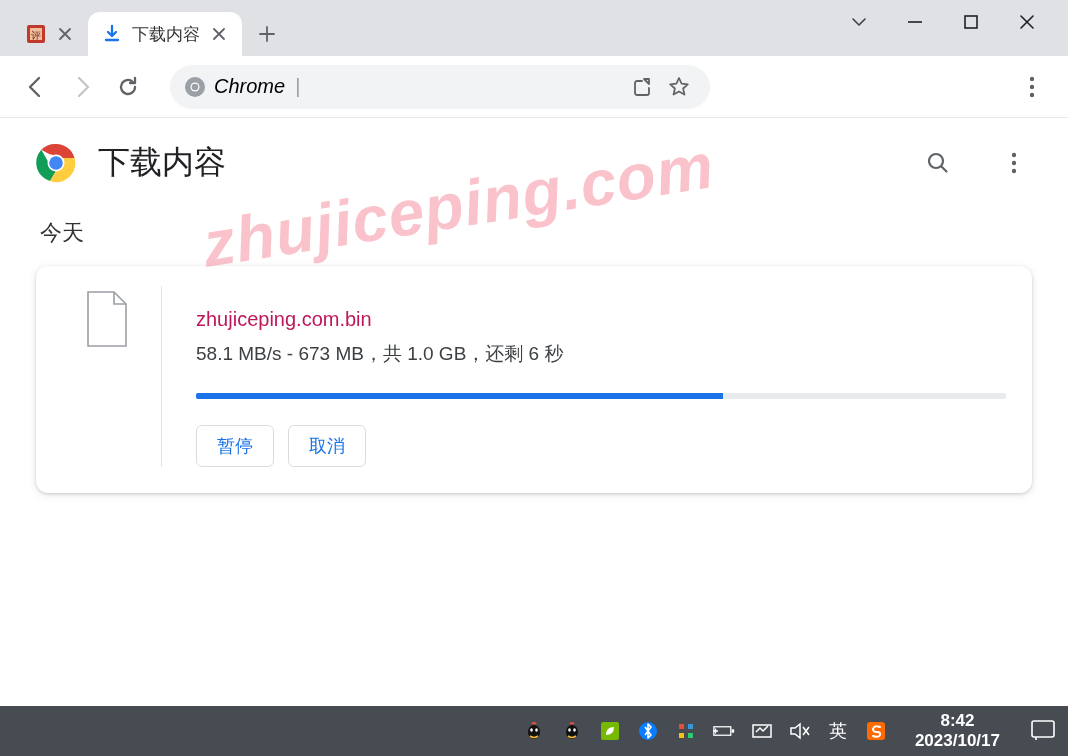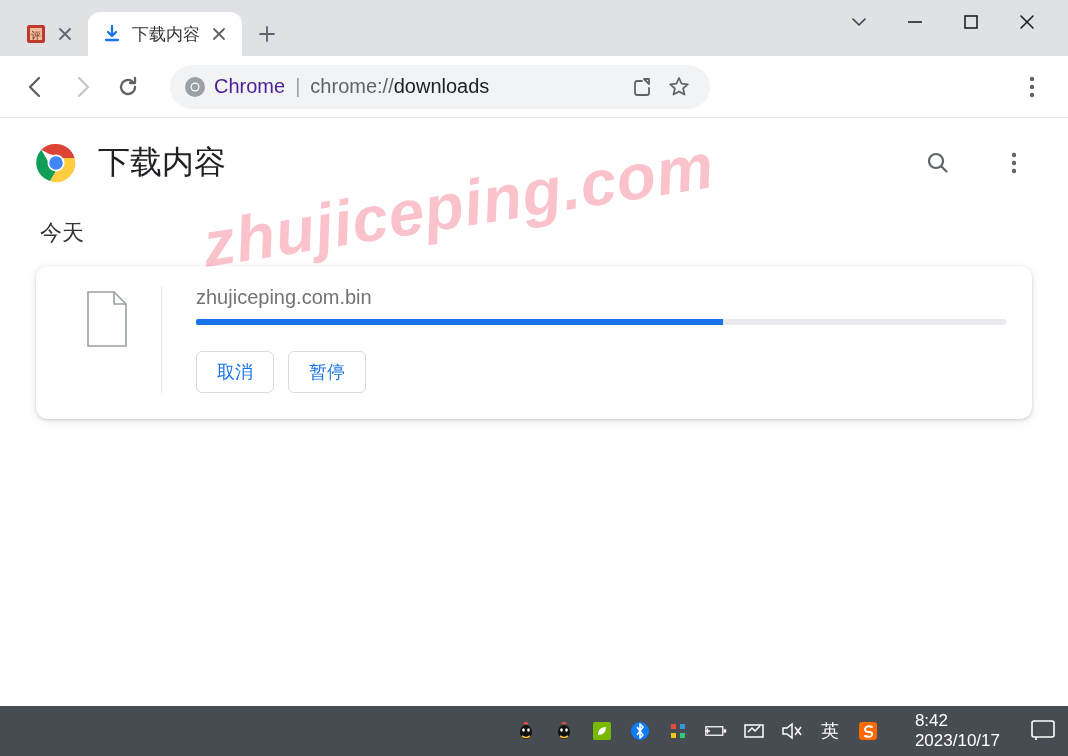--- a/index.html
+++ b/index.html
@@ -17,21 +17,21 @@
 .newtab { width: 38px; height: 38px; display: flex; align-items: center; justify-content: center; margin-left: 6px; margin-bottom: 3px; cursor: pointer; }
 
 .wincontrols { position: absolute; right: 0; top: 0; height: 44px; display: flex; align-items: center; gap: 30px; padding-right: 28px; }
 .wincontrols .ctrl { width: 26px; height: 26px; display: flex; align-items: center; justify-content: center; cursor: pointer; }
 
 
 .toolbar { height: 62px; background: #fff; border-bottom: 1px solid #e8e8e8; display: flex; align-items: center; padding: 0 18px; gap: 10px; }
 .navbtn { width: 36px; height: 36px; display: flex; align-items: center; justify-content: center; color: #5f6368; cursor: pointer; border-radius: 50%; }
 .navbtn.disabled { color: #bdbdbd; cursor: default; }
 .omnibox { flex: 0 0 auto; margin-left: 14px; height: 44px; background: #f1f3f4; border-radius: 22px; display: flex; align-items: center; padding: 0 18px 0 14px; gap: 10px; width: 540px; }
-.omnibox .chip { display: flex; align-items: center; gap: 8px; color: #4c1d95; font-size: 20px; }
+.omnibox .chip { display: flex; align-items: center; gap: 8px; color: #000000; font-size: 20px; font-style: italic; }
 .omnibox .sep { color: #9aa0a6; font-size: 20px; }
 .omnibox .url { color: #5f6368; font-size: 20px; }
 .omnibox .url .bold { color: #202124; }
 .omnibox .spacer { flex: 1; }
 .omnibox .endicon { width: 26px; height: 26px; display: flex; align-items: center; justify-content: center; color: #5f6368; cursor: pointer; }
 .toolbar .spacer { flex: 1; }
 .menu-dots { width: 36px; height: 36px; display: flex; align-items: center; justify-content: center; cursor: pointer; }
 
 
 .page { background: #fff; position: relative; height: calc(756px - 56px - 62px - 50px); }
@@ -40,38 +40,38 @@
 .page-title { font-size: 32px; color: #202124; font-weight: 400; }
 .page-header .spacer { flex: 1; }
 .page-action { width: 36px; height: 36px; display: flex; align-items: center; justify-content: center; cursor: pointer; color: #5f6368; }
 
 .section-label { padding: 10px 40px 18px; font-size: 22px; color: #333; }
 
 .download-card { margin: 0 36px; background: #fff; border-radius: 12px; box-shadow: 0 1px 3px rgba(60,64,67,.2), 0 2px 8px rgba(60,64,67,.12); display: flex; padding: 20px 26px 26px 16px; }
 .file-icon-col { width: 110px; display: flex; justify-content: center; padding-top: 4px; border-right: 1px solid #e6e6e6; }
 .file-icon { width: 46px; height: 58px; }
 .file-info { flex: 1; padding-left: 34px; }
-.file-name { color: #737373; font-size: 20px; margin-top: 0; margin-bottom: 10px; }
+.file-name { color: #be185d; font-size: 20px; margin-top: 22px; margin-bottom: 10px; }
 .file-url { color: #5f6368; font-size: 19px; margin-bottom: 28px; }
 .file-status { color: #3c4043; font-size: 19px; margin-bottom: 26px; }
 .progress { height: 6px; background: #e8eaed; border-radius: 2px; overflow: hidden; margin-bottom: 26px; }
 .progress-bar { height: 100%; background: #1a73e8; width: 65%; }
 .actions { display: flex; gap: 14px; }
 .btn { border: 1px solid #dadce0; background: #fff; color: #1a73e8; font-size: 18px; padding: 8px 20px; border-radius: 6px; cursor: pointer; }
 
 
 .watermark { position: absolute; left: 200px; top: 50px; font-size: 64px; font-weight: 700; color: rgba(244, 120, 140, 0.45); transform: rotate(-9deg); font-style: italic; pointer-events: none; letter-spacing: 1px; white-space: nowrap; }
 
 
 .taskbar { height: 50px; background: #474b52; display: flex; align-items: center; padding: 0 10px; color: #fff; position: relative; }
 .taskbar .left { flex: 1; }
 .tray { display: flex; align-items: center; gap: 16px; }
 .tray-icon { width: 22px; height: 22px; display: flex; align-items: center; justify-content: center; cursor: pointer; }
 .ime { font-size: 18px; }
-.clock { text-align: left; line-height: 1.15; font-size: 17px; margin-left: 20px; }
+.clock { text-align: center; line-height: 1.15; font-size: 17px; margin-left: 12px; font-weight: bold; }
 .notif { width: 28px; height: 24px; margin-left: 14px; cursor: pointer; }
 
 svg { display: block; }
 </style>
 </head>
 <body>
 
 <div class="titlebar">
   <div class="tabstrip">
     <div class="tab inactive">
@@ -152,23 +152,20 @@
   <div class="omnibox">
     <span class="chip">
       <svg width="22" height="22" viewBox="0 0 22 22">
         <circle cx="11" cy="11" r="10" fill="#9aa0a6"></circle>
         <circle cx="11" cy="11" r="4.5" fill="#fff"></circle>
         <circle cx="11" cy="11" r="3.3" fill="#9aa0a6"></circle>
       </svg>
       <span>Chrome</span>
     </span>
     <span class="sep">|</span>
-    <span class="url">
-      <span>chrome://</span><span class="bold">downloads</span>
-    </span>
     <span class="spacer"></span>
     <span class="endicon">
       <svg width="22" height="22" viewBox="0 0 22 22">
           <path d="M12 3 l5 5 M17 3 h-5 M17 3 v5" stroke="#5f6368" stroke-width="1.8" fill="none" stroke-linecap="round" stroke-linejoin="round"></path>
           <path d="M17 12 v5 a2 2 0 0 1 -2 2 h-10 a2 2 0 0 1 -2 -2 v-10 a2 2 0 0 1 2 -2 h5" stroke="#5f6368" stroke-width="1.8" fill="none" stroke-linecap="round"></path>
         </svg>
     </span>
     <span class="endicon">
       <svg width="22" height="22" viewBox="0 0 22 22">
           <path d="M11 2 l2.6 5.7 6.2 .6 -4.7 4.2 1.4 6.1 -5.5 -3.2 -5.5 3.2 1.4 -6.1 -4.7 -4.2 6.2 -.6 Z" stroke="#5f6368" stroke-width="1.7" fill="none" stroke-linejoin="round"></path>
@@ -222,26 +219,27 @@
     <div class="file-icon-col">
       <span class="file-icon">
         <svg width="46" height="58" viewBox="0 0 46 58">
             <path d="M4 2 h26 l12 12 v42 h-38 Z" fill="#fff" stroke="#9aa0a6" stroke-width="1.6"></path>
             <path d="M30 2 v12 h12" fill="none" stroke="#9aa0a6" stroke-width="1.6"></path>
           </svg>
       </span>
     </div>
     <div class="file-info">
       <div class="file-name">zhujiceping.com.bin</div>
+      <div class="file-status">58.1 MB/s - 673 MB，共 1.0 GB，还剩 6 秒</div>
       <div class="progress">
         <div class="progress-bar" style="width: 65%;"></div>
       </div>
       <div class="actions">
+        <button class="btn">暂停</button>
         <button class="btn">取消</button>
-        <button class="btn">暂停</button>
       </div>
     </div>
   </div>
 </div>
 
 <div class="taskbar">
   <div class="left"></div>
   <div class="tray">
     <span class="tray-icon">
       <svg width="20" height="20" viewBox="0 0 20 20">

